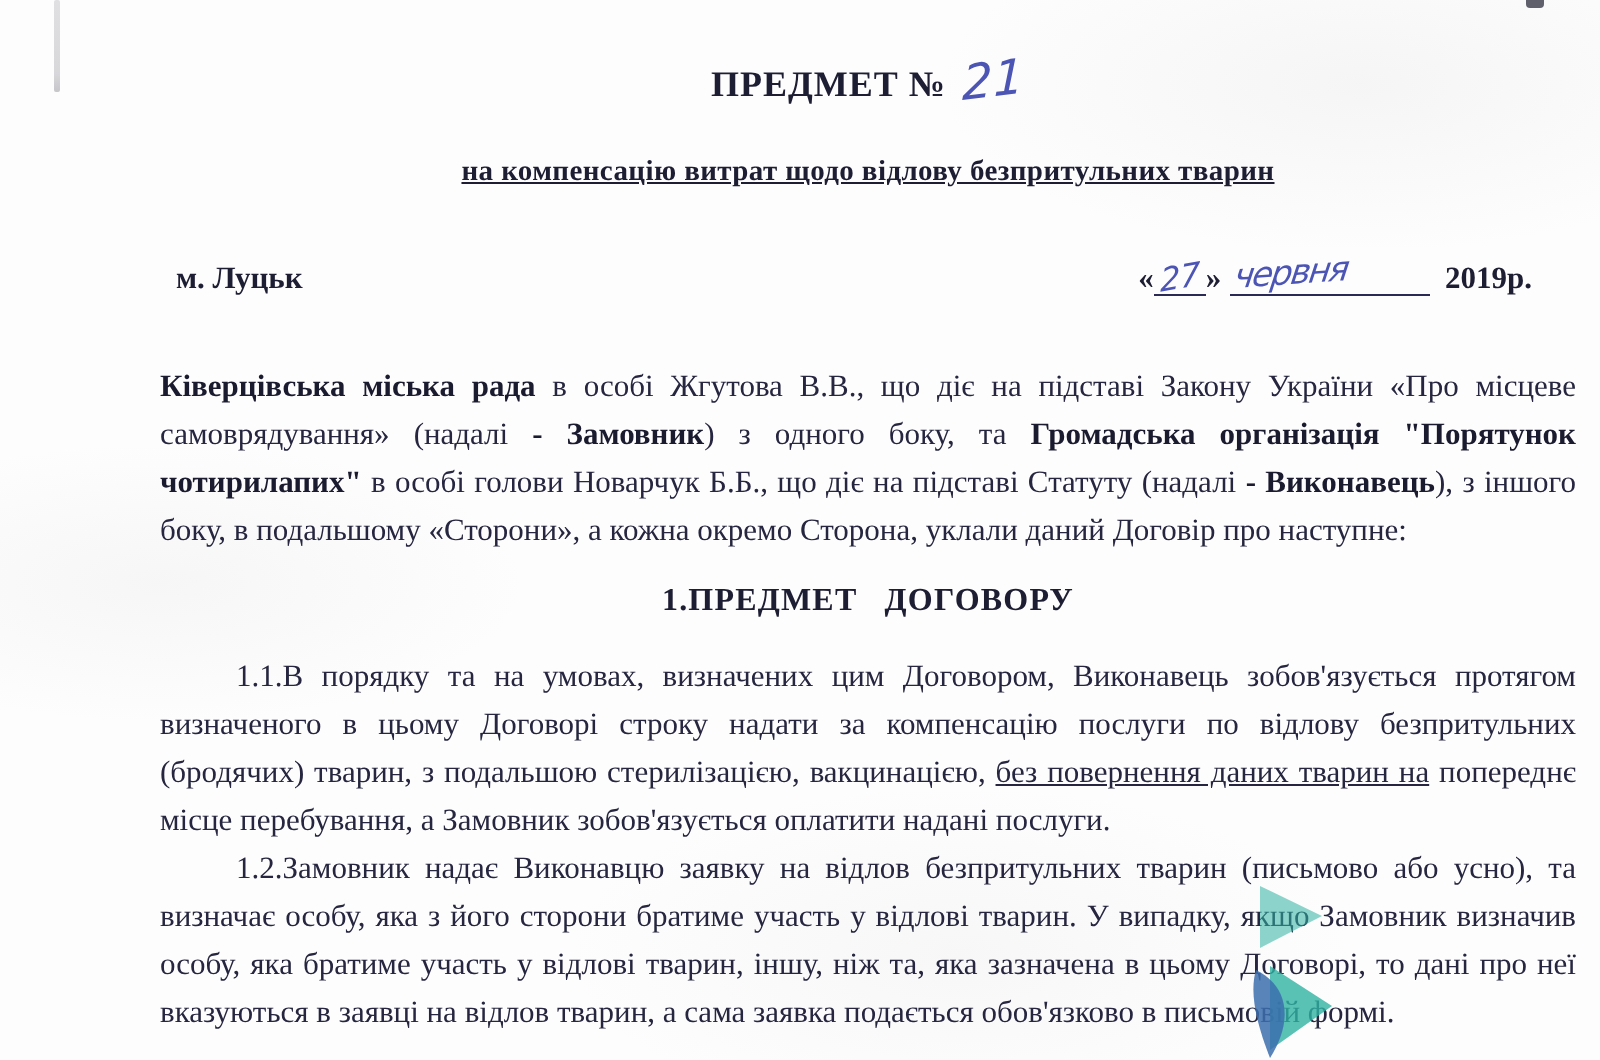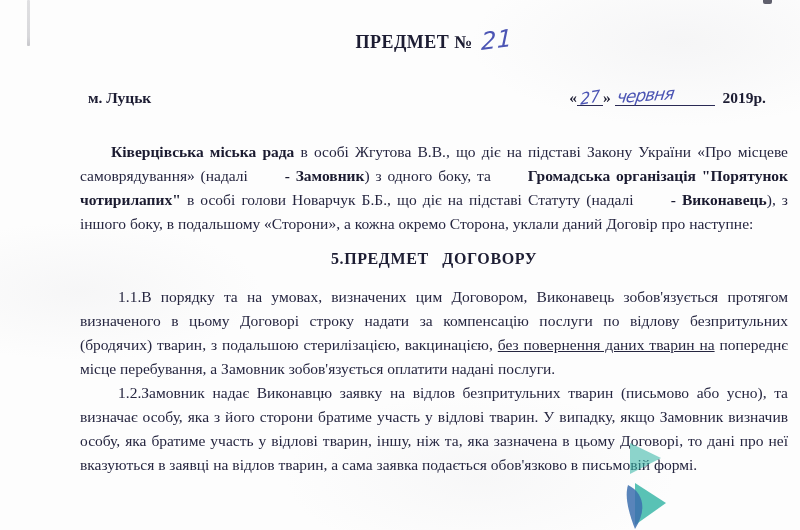--- a/index.html
+++ b/index.html
@@ -111,21 +111,21 @@
     top: -2px;
     left: 2px;
   }
   .para {
     font-size: 15.5px;
     line-height: 24px;
     text-align: justify;
     color: #262640;
   }
   .preamble { margin-top: 33px; }
-  .para b, .para .seg-b { font-weight: bold; color: #1b1b30; margin-left: 31px; }
+  .para b, .para .seg-b { font-weight: bold; color: #1b1b30; }
   .section-heading {
     margin-top: 14px;
     margin-bottom: 17px;
     text-align: center;
     font-size: 16px;
     font-weight: bold;
     color: #1d1d33;
     word-spacing: 9px;
     letter-spacing: 0.6px;
   }
@@ -146,32 +146,33 @@
 
   <div class="staple-mark"></div>
   <div class="corner-mark"></div>
 
   <div class="content">
 
     <div class="title-row">
       <span>ПРЕДМЕТ №</span><span class="hand hand-number">21</span>
     </div>
 
+    <div class="subtitle">на компенсацію витрат щодо відлову безпритульних тварин</div>
 
     <div class="dateline">
       <span class="city">м. Луцьк</span>
       <span class="date-group">
         <span>«</span><span class="day-slot"><span class="hand hand-day">27</span></span><span>»</span><span class="month-slot"><span class="hand hand-month">червня</span></span>
         <span>2019р.</span>
       </span>
     </div>
 
     <p class="para preamble"><span class="seg-b">Ківерцівська міська рада</span><span>  в особі  Жгутова В.В., що діє на підставі Закону України «Про місцеве самоврядування» (надалі </span><span class="seg-b">- Замовник</span><span>) з одного боку, та </span><span class="seg-b">Громадська організація "Порятунок чотирилапих"</span><span> в особі голови Новарчук Б.Б., що діє на підставі Статуту (надалі </span><span class="seg-b">- Виконавець</span><span>), з іншого боку, в подальшому «Сторони»,  а кожна окремо Сторона,  уклали даний Договір про наступне:</span></p>
 
-    <h2 class="section-heading">5.ПРЕДМЕТ ДОГОВОРУ</h2>
+    <h2 class="section-heading">1.ПРЕДМЕТ ДОГОВОРУ</h2>
 
     <p class="para clause"><span>1.1.В порядку та на умовах, визначених цим Договором, Виконавець зобов'язується протягом визначеного в цьому Договорі строку надати за компенсацію послуги по відлову безпритульних (бродячих) тварин, з подальшою стерилізацією, вакцинацією, </span><span style="text-decoration: underline;">без  повернення даних тварин на</span><span> попереднє місце перебування, а Замовник зобов'язується оплатити надані послуги.</span></p>
 
     <p class="para clause"><span>1.2.Замовник надає Виконавцю заявку на відлов безпритульних тварин (письмово або усно), та визначає особу, яка з його сторони братиме участь у відлові тварин. У випадку, якщо Замовник визначив особу, яка братиме участь у відлові тварин, іншу, ніж та, яка зазначена в цьому Договорі, то дані про неї вказуються в заявці на відлов тварин, а сама заявка подається обов'язково в письмовій формі.</span></p>
 
   </div>
 
   <svg class="watermark" viewBox="0 0 62 95">
     <polygon points="14,7 14,38 45,22" fill="#2fb3a3" opacity="0.55"></polygon>
     <polygon points="19,47 19,89 50,67" fill="#2fb3a3" opacity="0.8"></polygon>

